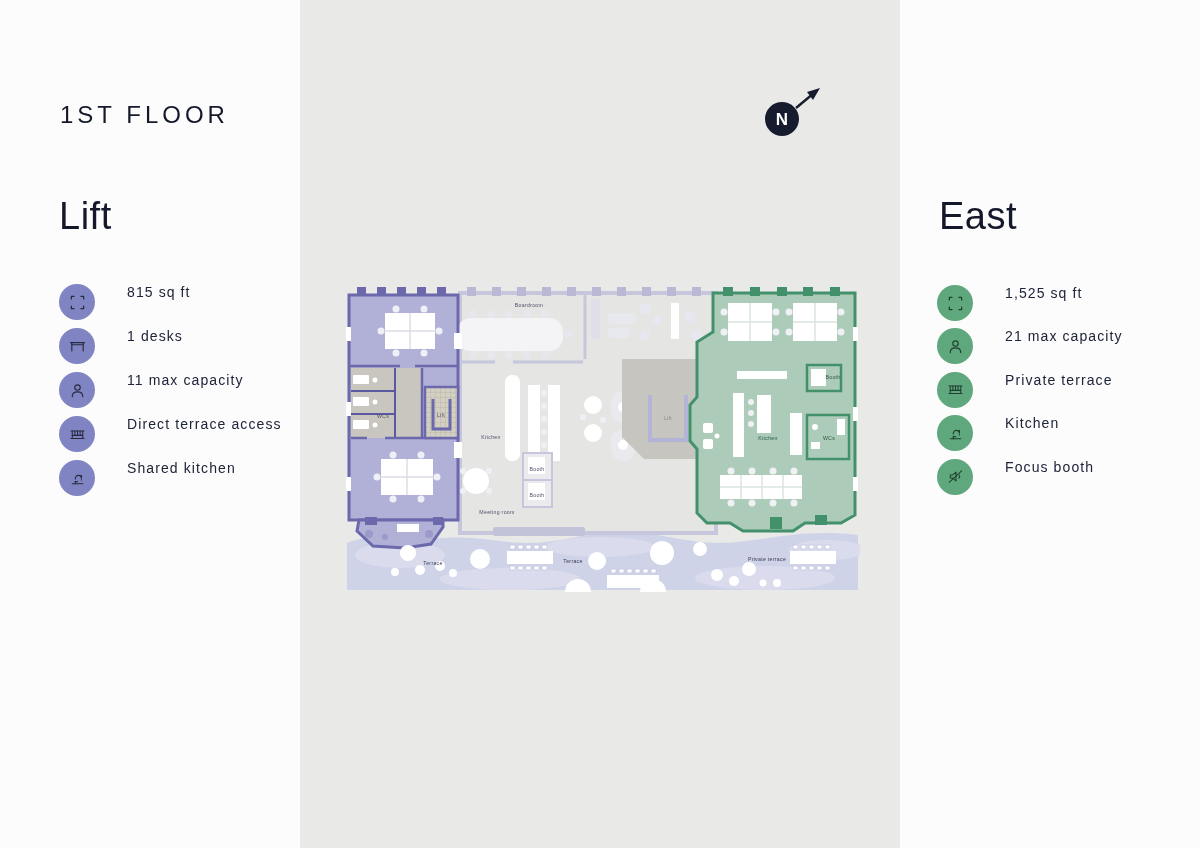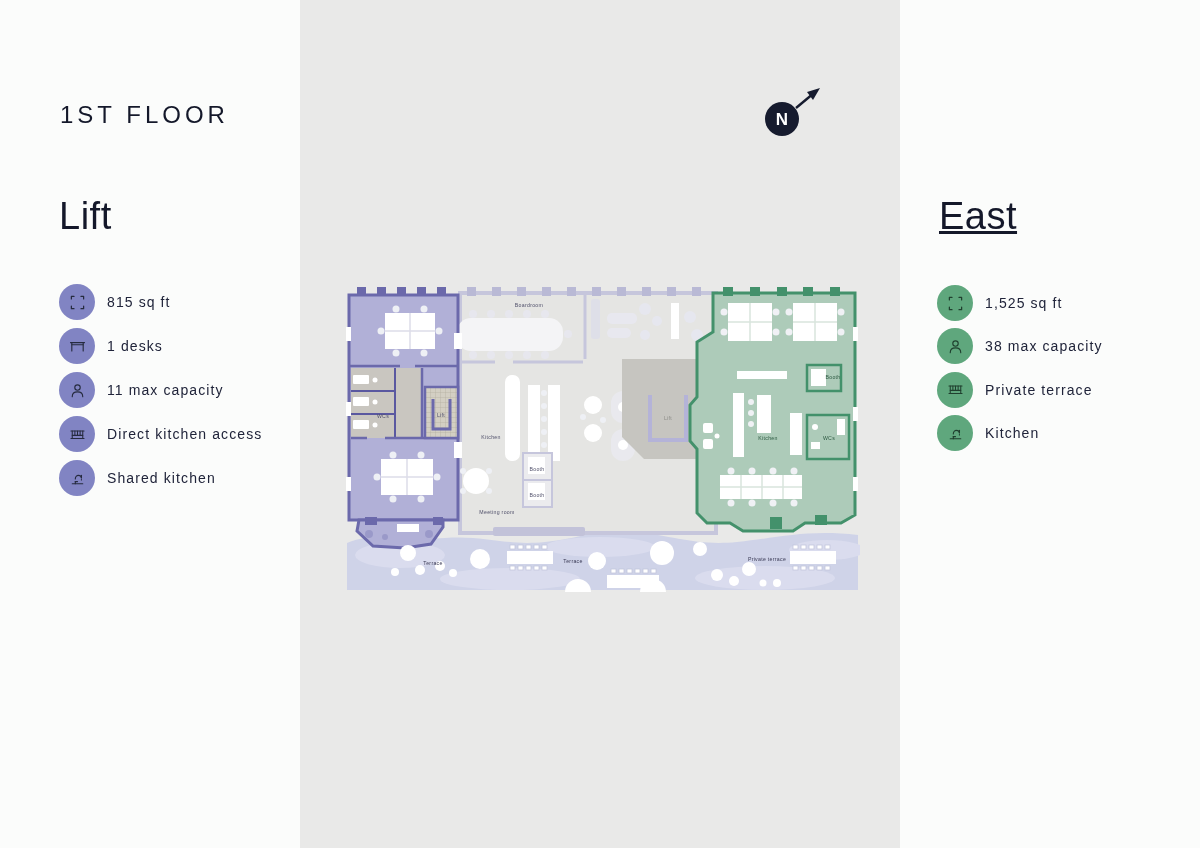--- a/index.html
+++ b/index.html
@@ -16,25 +16,25 @@
     background:#e9e9e8;
   }
   .page-title{
     position:absolute;left:60px;top:101px;
     font-size:24px;font-weight:500;letter-spacing:4px;color:#14182a;
   }
   .section-heading{
     position:absolute;font-size:38px;font-weight:500;letter-spacing:0.5px;color:#14182a;
   }
   #west-heading{left:59px;top:195px;}
-  #east-heading{left:939px;top:195px;text-decoration:underline;}
+  #east-heading{left:939px;top:195px;}
   .feature-list{position:absolute;}
   #west-list{left:59px;top:284px;}
   #east-list{left:937px;top:285px;}
-  .feature-row{display:flex;align-items:center;gap:12px;height:36px;}
+  .feature-row{display:flex;gap:32px;height:36px;}
   #west-list .feature-row{margin-bottom:8px;}
   #east-list .feature-row{margin-bottom:7.4px;}
   .feature-icon{
     width:36px;height:36px;border-radius:50%;
     display:flex;align-items:center;justify-content:center;flex:0 0 36px;
   }
   .feature-label{
     font-size:14px;letter-spacing:1.1px;color:#20243a;white-space:nowrap;
   }
   .compass{position:absolute;left:752px;top:80px;}
@@ -139,21 +139,21 @@
           </svg>
         </span>
         <span class="feature-label">11 max capacity</span>
       </div>
       <div class="feature-row">
         <span class="feature-icon" style="background: rgb(129, 132, 195); color: rgb(38, 43, 63);">
           <svg viewBox="0 0 24 24" width="21" height="21">
             <use href="#icon-terrace"></use>
           </svg>
         </span>
-        <span class="feature-label">Direct kitchen access</span>
+        <span class="feature-label">Direct terrace access</span>
       </div>
       <div class="feature-row">
         <span class="feature-icon" style="background: rgb(129, 132, 195); color: rgb(38, 43, 63);">
           <svg viewBox="0 0 24 24" width="21" height="21">
             <use href="#icon-kitchen"></use>
           </svg>
         </span>
         <span class="feature-label">Shared kitchen</span>
       </div>
     </div>
@@ -165,37 +165,45 @@
           </svg>
         </span>
         <span class="feature-label">1,525 sq ft</span>
       </div>
       <div class="feature-row">
         <span class="feature-icon" style="background: rgb(95, 167, 125); color: rgb(32, 64, 47);">
           <svg viewBox="0 0 24 24" width="21" height="21">
             <use href="#icon-person"></use>
           </svg>
         </span>
-        <span class="feature-label">38 max capacity</span>
+        <span class="feature-label">21 max capacity</span>
       </div>
       <div class="feature-row">
         <span class="feature-icon" style="background: rgb(95, 167, 125); color: rgb(32, 64, 47);">
           <svg viewBox="0 0 24 24" width="21" height="21">
             <use href="#icon-terrace"></use>
           </svg>
         </span>
         <span class="feature-label">Private terrace</span>
       </div>
       <div class="feature-row">
         <span class="feature-icon" style="background: rgb(95, 167, 125); color: rgb(32, 64, 47);">
           <svg viewBox="0 0 24 24" width="21" height="21">
             <use href="#icon-kitchen"></use>
           </svg>
         </span>
         <span class="feature-label">Kitchen</span>
+      </div>
+      <div class="feature-row">
+        <span class="feature-icon" style="background: rgb(95, 167, 125); color: rgb(32, 64, 47);">
+          <svg viewBox="0 0 24 24" width="21" height="21">
+            <use href="#icon-focus"></use>
+          </svg>
+        </span>
+        <span class="feature-label">Focus booth</span>
       </div>
     </div>
 
   <svg class="compass" width="80" height="58" viewBox="0 0 80 58">
     <line x1="44" y1="28" x2="62" y2="13" stroke="#161b2e" stroke-width="2.4"></line>
     <polygon points="68,8 55,12 61,20" fill="#161b2e"></polygon>
     <circle cx="30" cy="39" r="17" fill="#161b2e"></circle>
     <text x="30" y="45" text-anchor="middle" font-size="17" font-weight="bold" fill="#ffffff">N</text>
   </svg>
 

